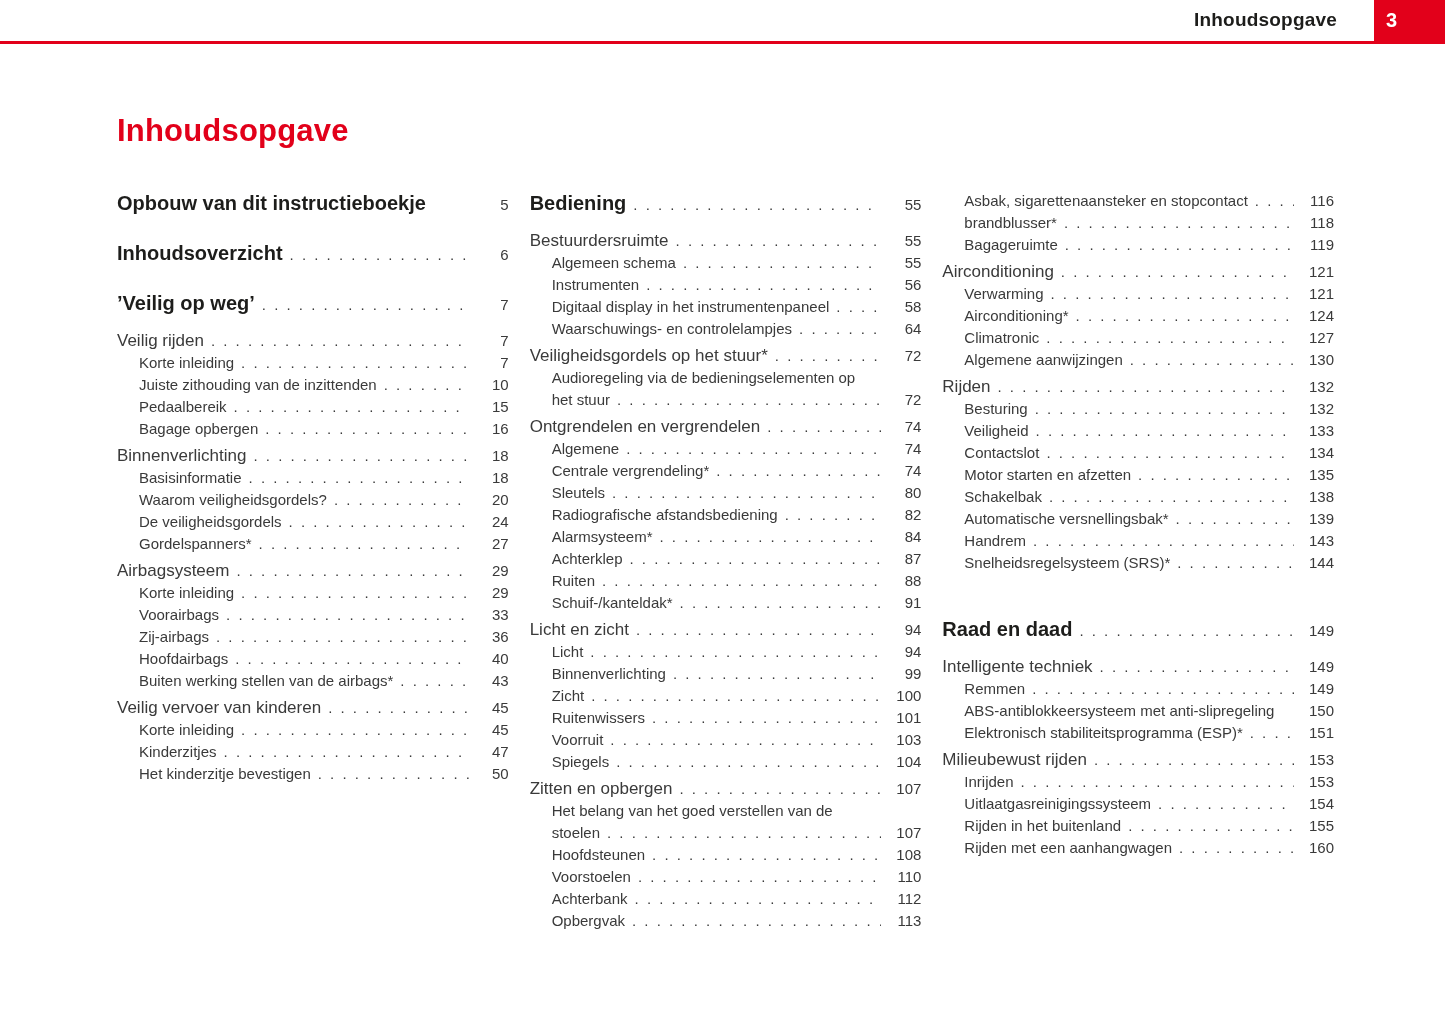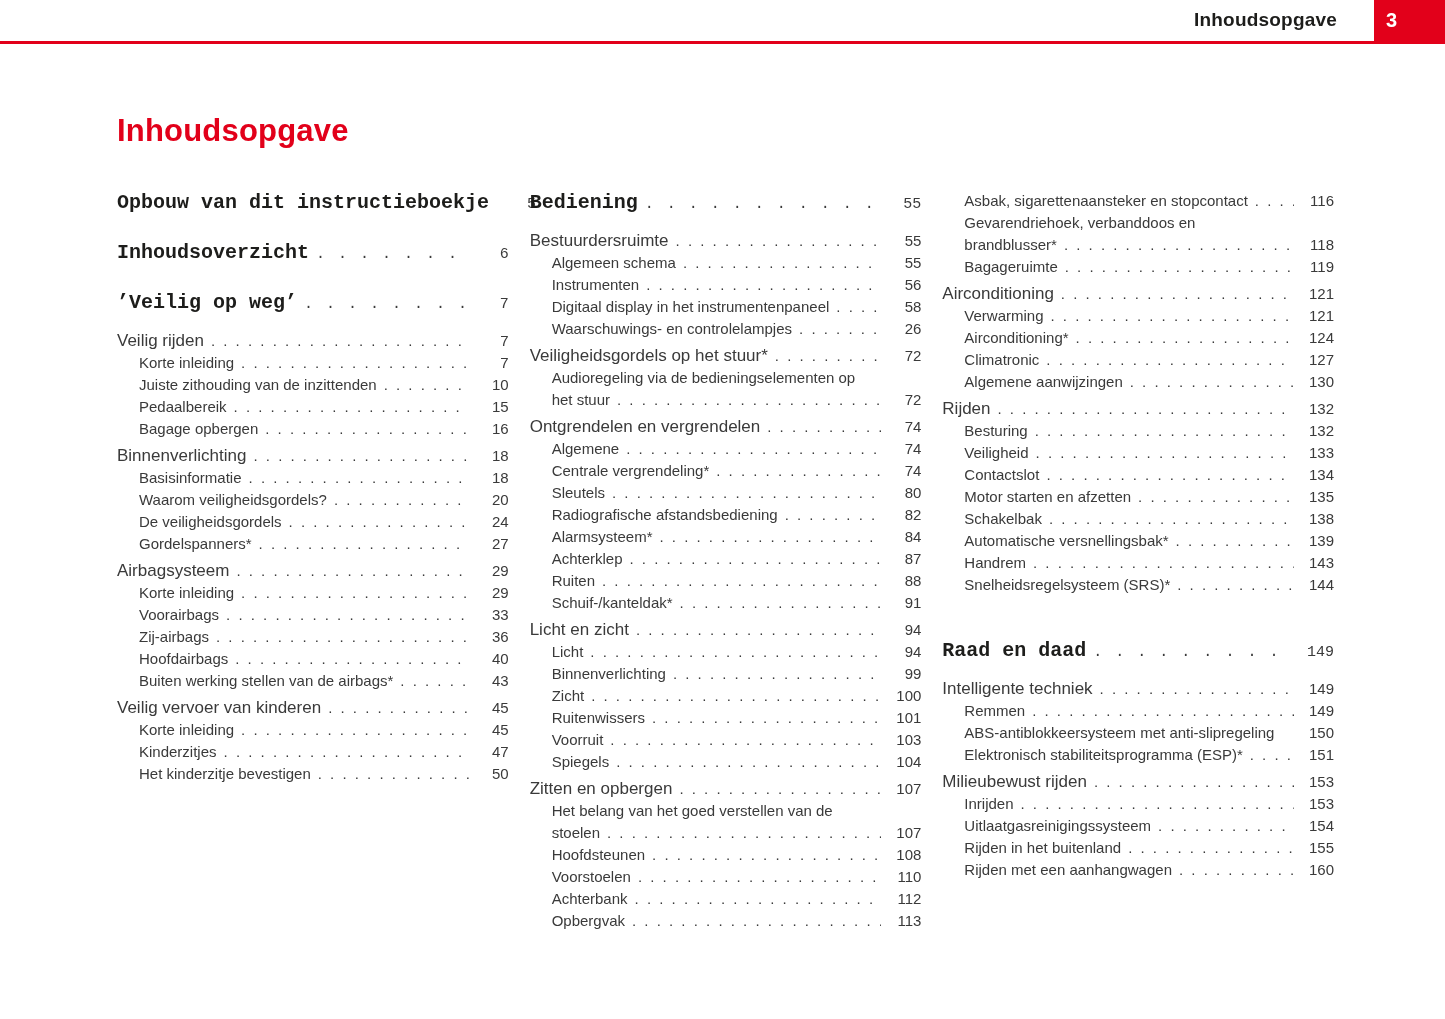--- a/index.html
+++ b/index.html
@@ -76,21 +76,20 @@
   
   .entry { font-size: 15px; line-height: 22px; color: #3a3a3a; }
   .entry.section { font-size: 17px; margin-top: 5px; }
   .entry.chapter {
     font-size: 20px;
     line-height: 26px;
     font-weight: bold;
     color: #1d1d1b;
     margin-top: 22px;
     margin-bottom: 12px;
-    font-family: Liberation Mono, monospace;
   }
   .col > .entry:first-child { margin-top: 0; }
   .entry.chapter.big-gap { margin-top: 42px; }
   .entry.sub { padding-left: 22px; }
 
   .row { display: flex; align-items: baseline; }
   .txt { white-space: nowrap; }
   .line1 { white-space: nowrap; }
   .leader {
     flex: 1 1 auto;
@@ -329,21 +328,21 @@
           <div class="row">
             <span class="txt">Digitaal display in het instrumentenpaneel</span>
             <span class="leader"></span>
             <span class="page">58</span>
           </div>
         </div>
         <div class="entry sub">
           <div class="row">
             <span class="txt">Waarschuwings- en controlelampjes</span>
             <span class="leader"></span>
-            <span class="page">26</span>
+            <span class="page">64</span>
           </div>
         </div>
         <div class="entry section">
           <div class="row">
             <span class="txt">Veiligheidsgordels op het stuur*</span>
             <span class="leader"></span>
             <span class="page">72</span>
           </div>
         </div>
         <div class="entry sub">
@@ -512,21 +511,20 @@
       </div>
     <div class="col">
         <div class="entry sub">
           <div class="row">
             <span class="txt">Asbak, sigarettenaansteker en stopcontact</span>
             <span class="leader"></span>
             <span class="page">116</span>
           </div>
         </div>
         <div class="entry sub">
-          <div class="line1">Gevarendriehoek, verbanddoos en</div>
           <div class="row">
             <span class="txt">brandblusser*</span>
             <span class="leader"></span>
             <span class="page">118</span>
           </div>
         </div>
         <div class="entry sub">
           <div class="row">
             <span class="txt">Bagageruimte</span>
             <span class="leader"></span>

